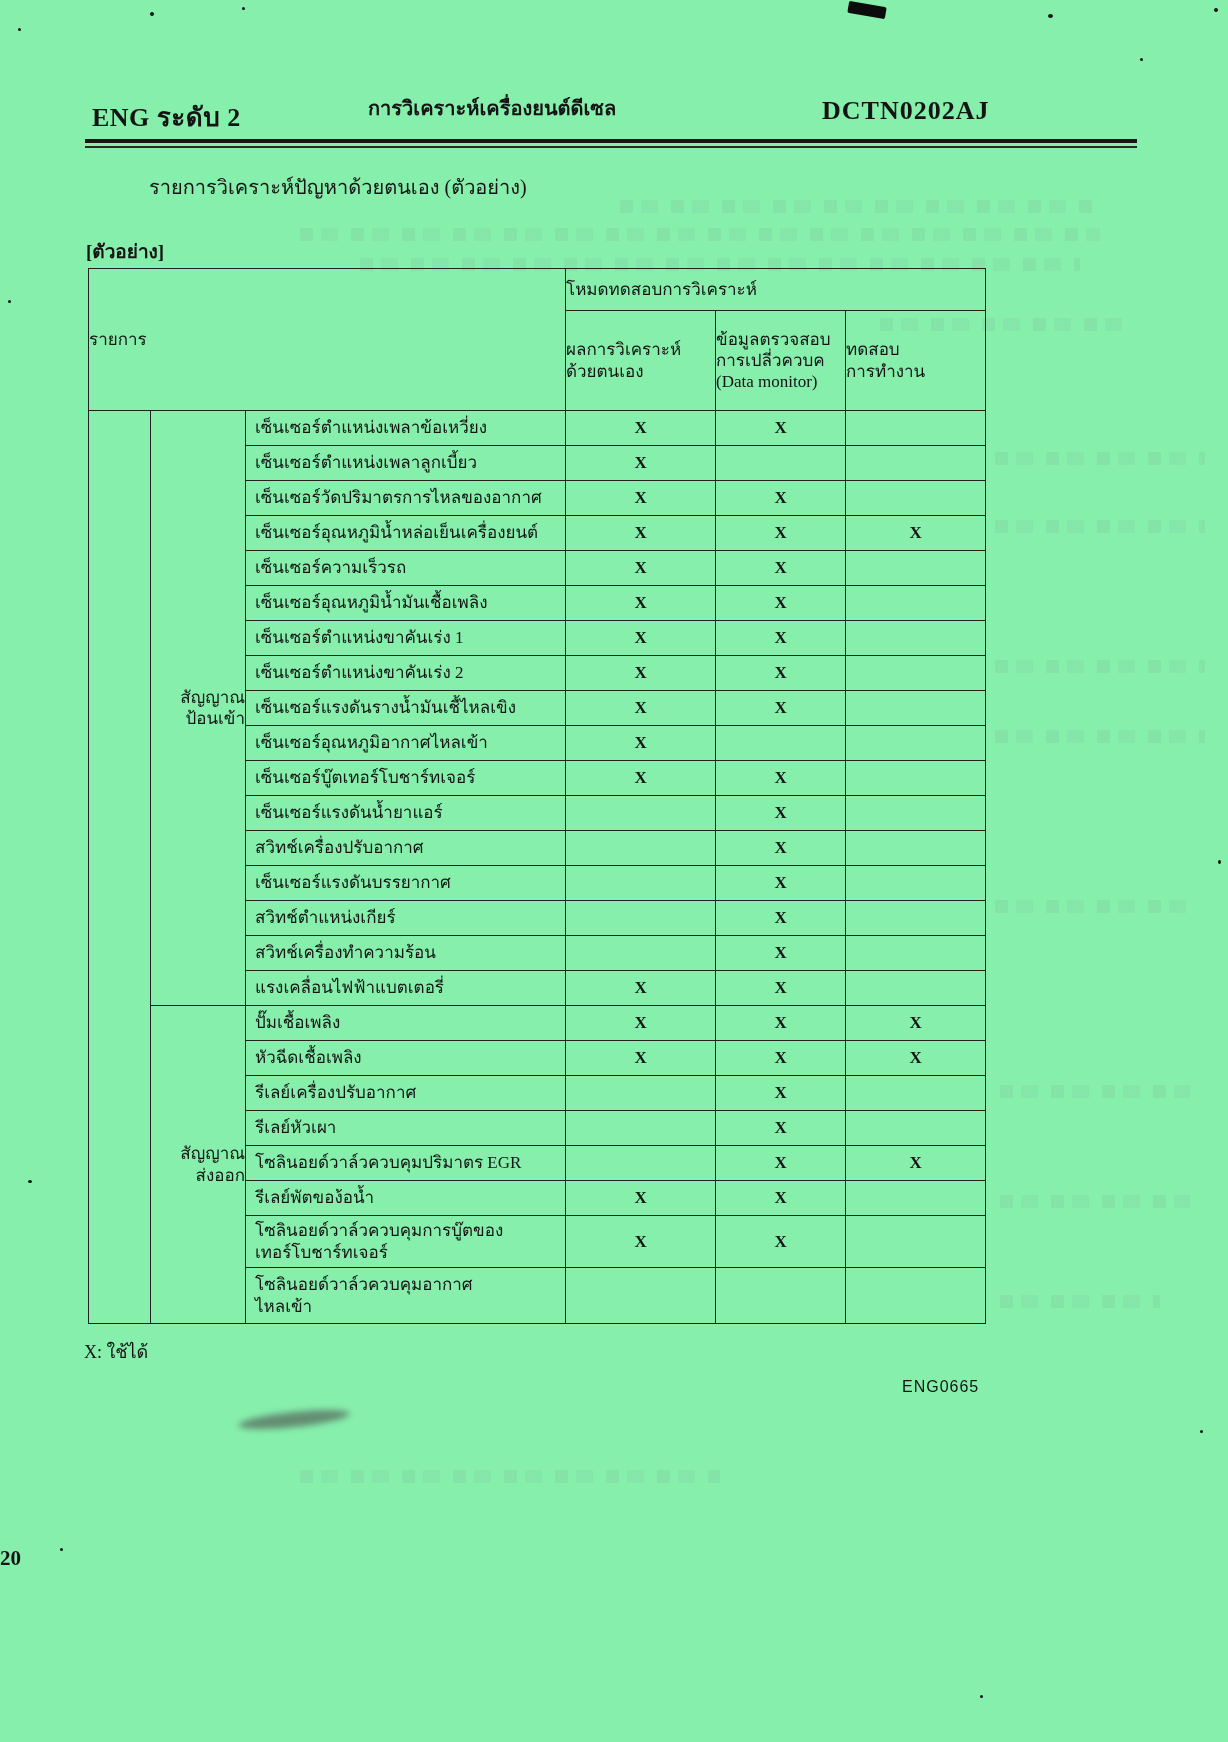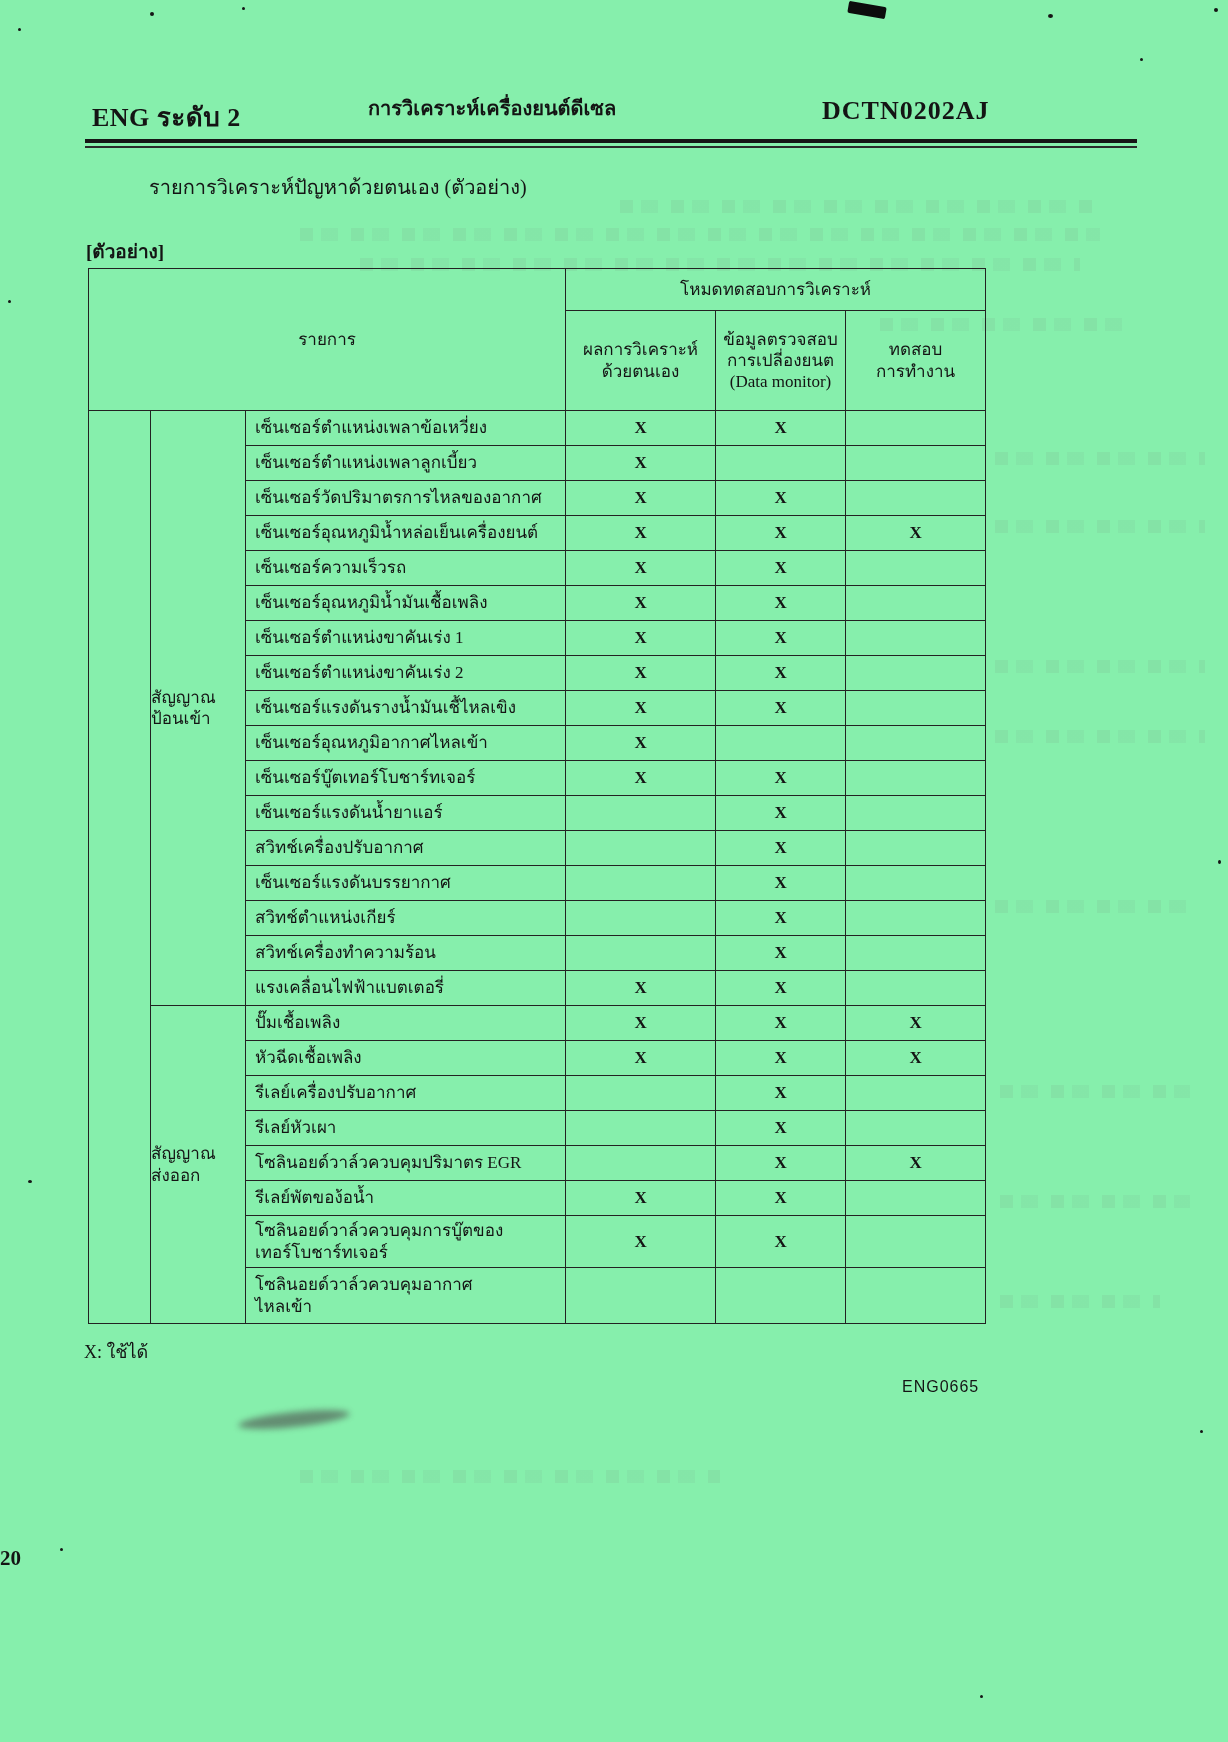--- a/index.html
+++ b/index.html
@@ -25,27 +25,27 @@
   table.diag {
     position:absolute; top:268px; left:88px; width:897px;
     border-collapse:collapse; table-layout:fixed;
   }
   table.diag td {
     border:1.5px solid #222; white-space:pre-line;
     font-size:17px; line-height:1.25; vertical-align:middle;
   }
   thead tr.r1 { height:42px; }
   thead tr.r2 { height:100px; }
-  td.items-hd, td.group-hd, td.col-hd { text-align:center; }
+  td.items-hd, td.group-hd, td.col-hd { }
   td.group-hd { font-size:18px; }
   tbody tr { height:35px; }
   tbody tr.tall  { height:52px; }
   tbody tr.tall2 { height:56px; }
   td.margin-col { background:transparent; }
-  td.group-col  { text-align:left; }
+  td.group-col  { text-align:right; }
   td.item { text-align:left; padding:2px 6px 2px 9px; }
   td.mark { text-align:center; font-weight:bold; font-size:18px; font-family:"Liberation Serif","DejaVu Serif",serif; }
 
   
   .footnote    { position:absolute; top:1337px; left:84px;  font-size:18px; }
   .figure-code { position:absolute; top:1378px; left:902px; font-size:16px; font-family:"Liberation Sans","DejaVu Sans",sans-serif; letter-spacing:1px; }
   .page-number { position:absolute; top:1546px; left:0; width:100%; text-align:left; font-size:21px; font-weight:bold; }
 
   
   .speck { position:absolute; background:#151515; border-radius:50%; }
@@ -117,21 +117,21 @@
     </colgroup>
     <thead>
       <tr class="r1">
         <td class="items-hd" colspan="3" rowspan="2">รายการ</td>
         <td class="group-hd" colspan="3">โหมดทดสอบการวิเคราะห์</td>
       </tr>
       <tr class="r2">
         <td class="col-hd">ผลการวิเคราะห์
 ด้วยตนเอง</td>
         <td class="col-hd">ข้อมูลตรวจสอบ
-การเปลี่องยนต
+การเปลี่วควบค
 (Data monitor)</td>
         <td class="col-hd">ทดสอบ
 การทำงาน</td>
       </tr>
     </thead>
     <tbody>
       <tr>
         <td class="margin-col" rowspan="25"></td>
         <td class="group-col" rowspan="17">สัญญาณ
 ป้อนเข้า</td>

